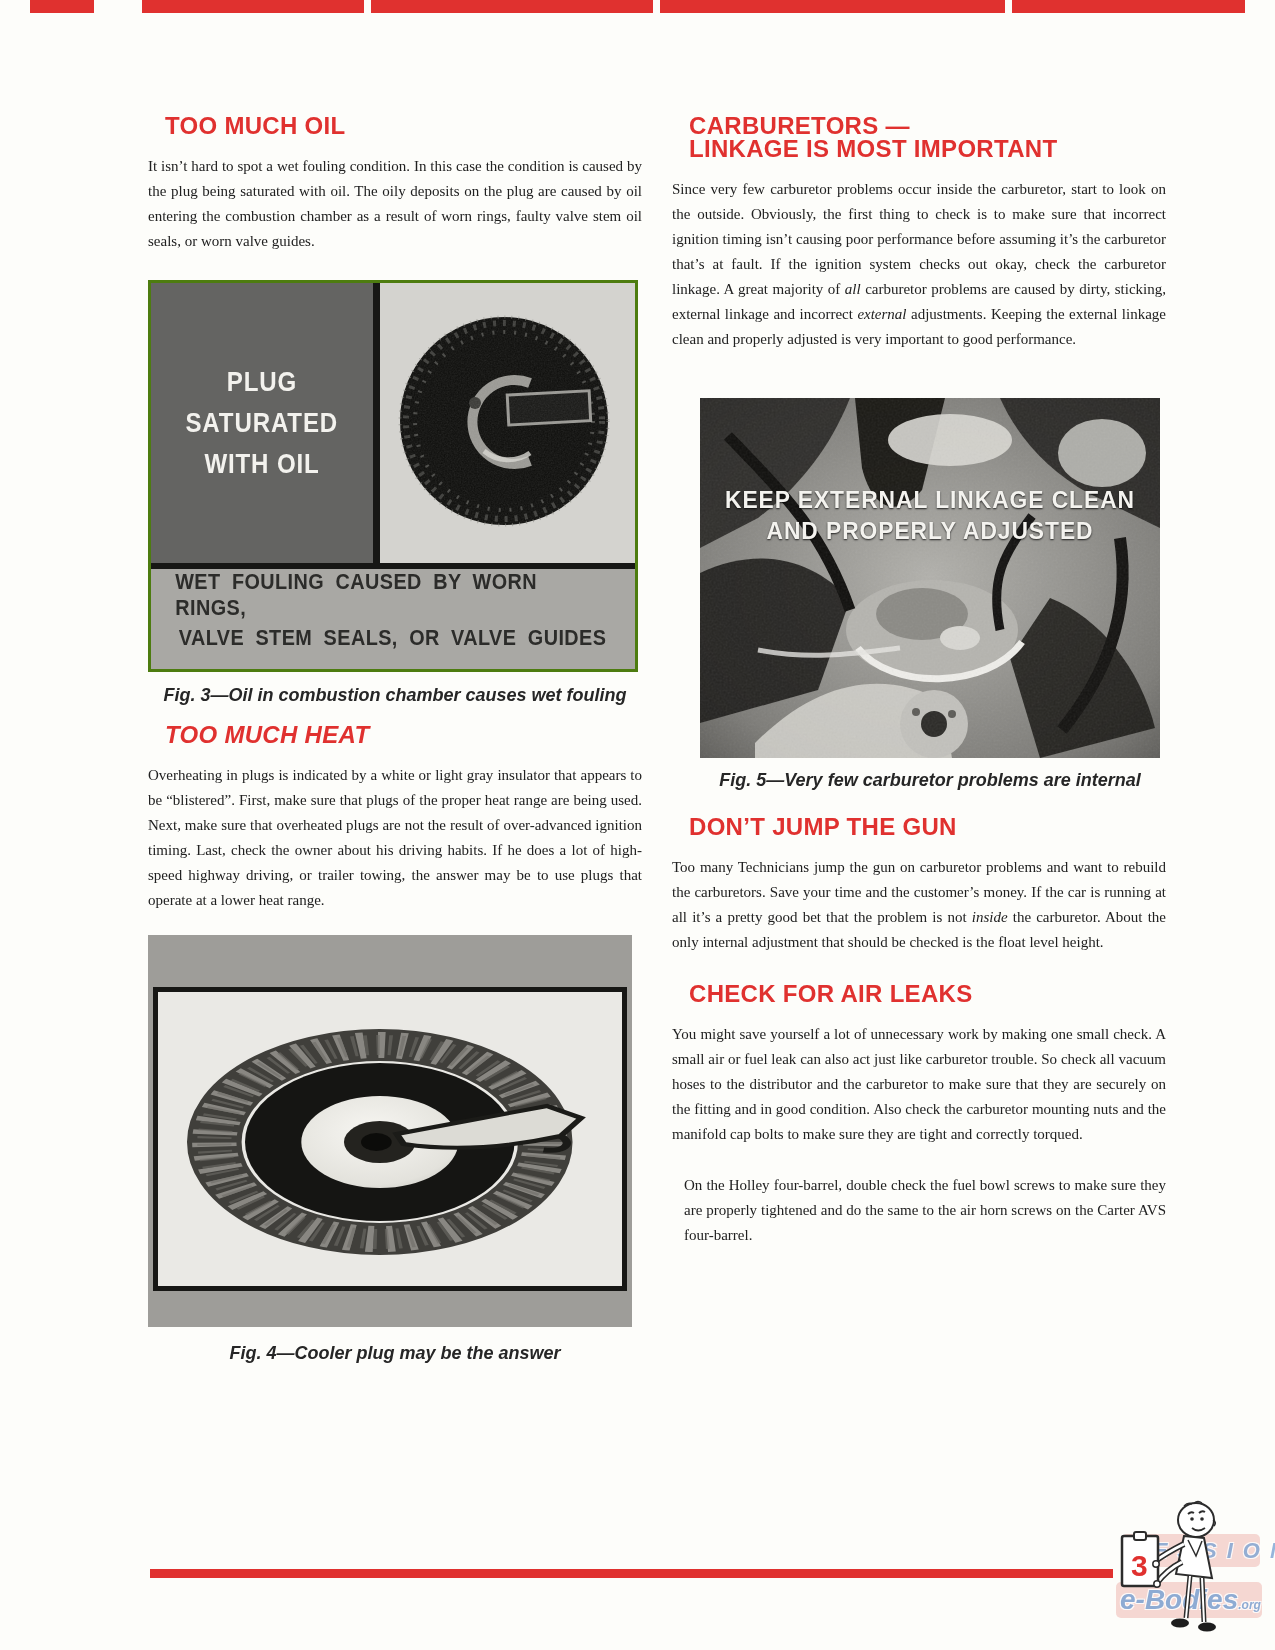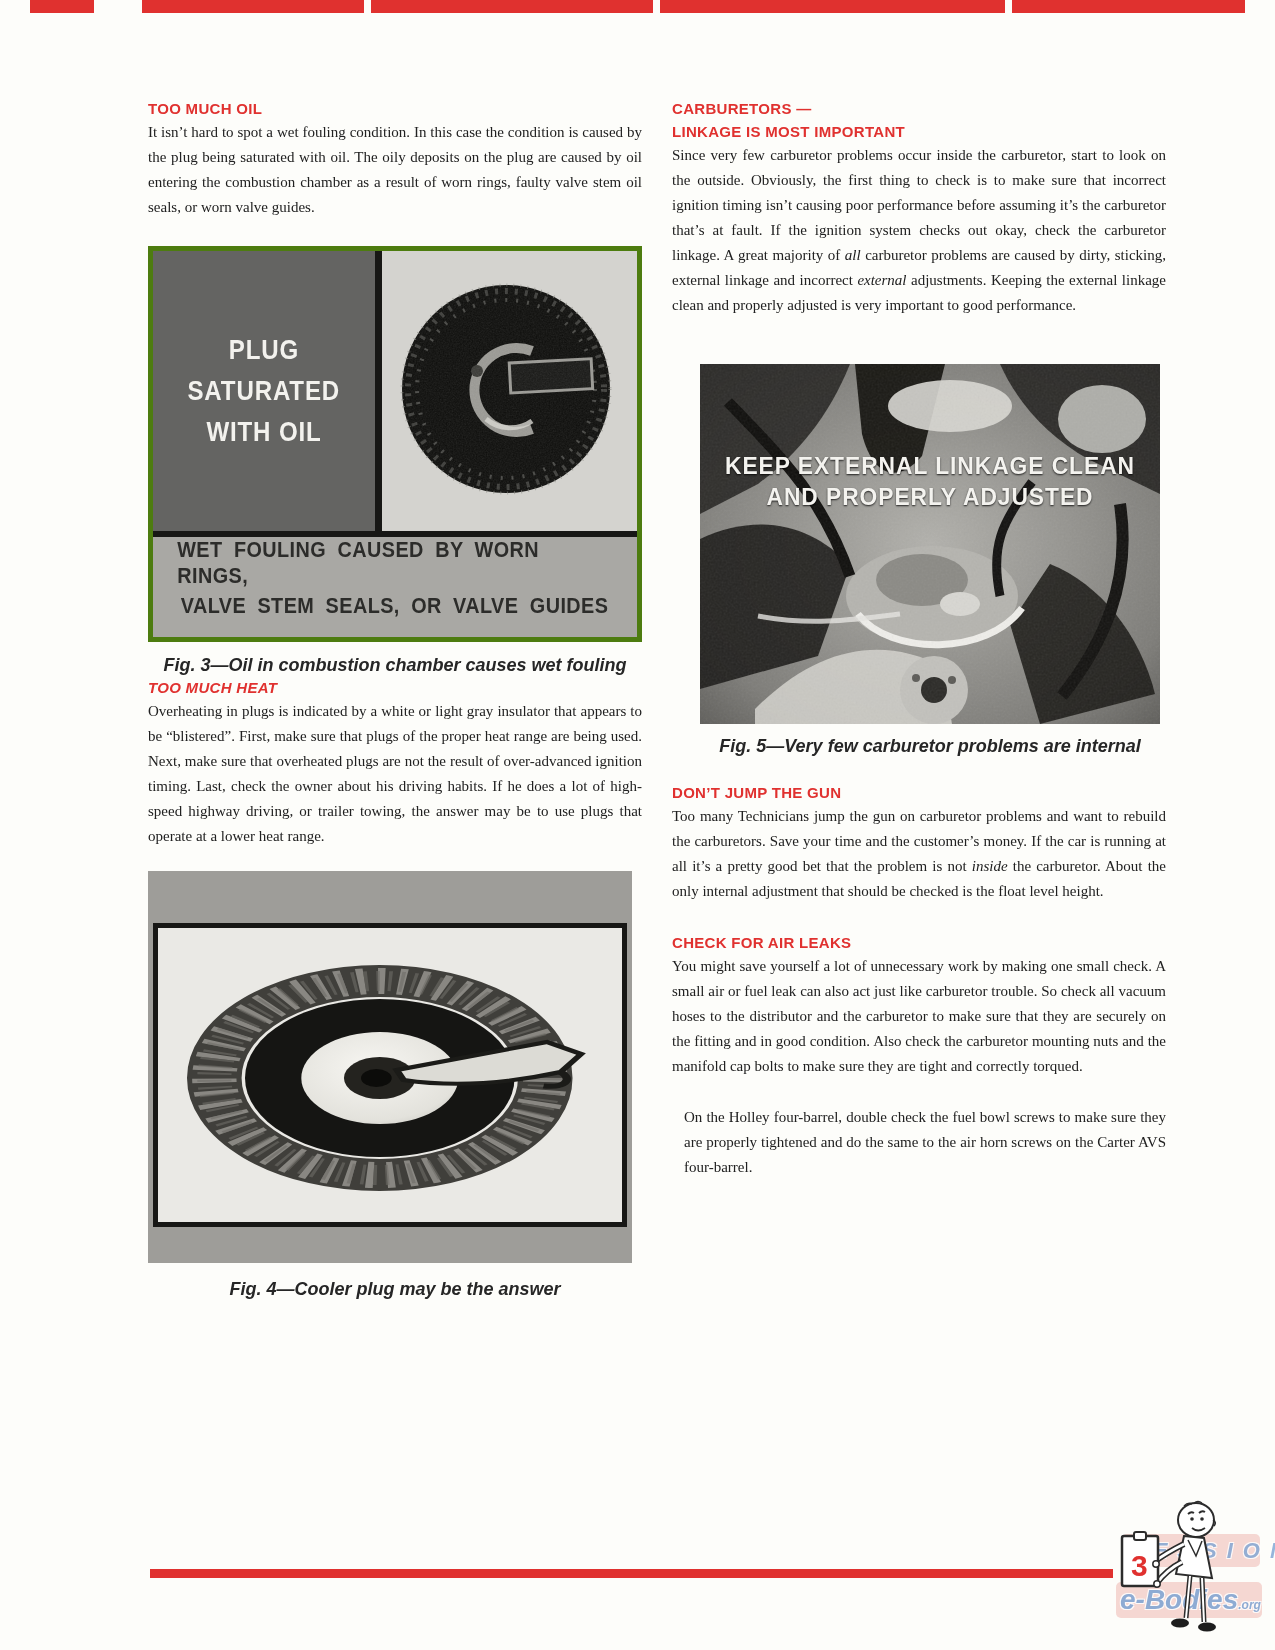--- a/index.html
+++ b/index.html
@@ -5,28 +5,28 @@
   html,body{margin:0;padding:0;background:#ffffff;}
   .page{position:relative;width:1275px;height:1650px;background:#fdfdfa;overflow:hidden;
         font-family:"Liberation Serif",serif;color:#212121;}
   
   .topbar-seg{position:absolute;top:0;height:13px;background:#e0312f;}
   
   .col{position:absolute;top:97px;width:494px;}
   .col-left{left:148px;}
   .col-right{left:672px;}
   h2.red-heading{font-family:"Liberation Sans",sans-serif;font-weight:bold;color:#e0312f;
-      font-size:15px;line-height:23px;margin:0;letter-spacing:.3px;}
+      font-size:24px;line-height:23px;margin:17px;letter-spacing:.3px;}
   p.body{font-size:15px;line-height:25px;text-align:justify;margin:0;color:#212121;}
   p.body i{font-style:italic;}
   .sp-after-head{margin-top:2px;}
   
   figure{margin:0;padding:0;}
   .fig3{margin-top:26px;}
-  .fig3-frame{border:5px solid #4d7c0f;background:#ec4899;width:484px;}
+  .fig3-frame{border:3px solid #4d7c0f;background:#ec4899;width:484px;}
   .fig3-top{display:flex;height:280px;}
   .fig3-panel{width:222px;background:#646462;border-right:7px solid #171715;
       display:flex;flex-direction:column;justify-content:center;align-items:center;gap:9px;}
   .fig3-panel span{display:inline-block;transform:scaleX(.86);font-family:"Liberation Sans",sans-serif;
       font-weight:bold;font-size:28px;color:#f3f2ee;letter-spacing:1px;}
   .fig3-photo{flex:1;background:#d4d3cf;position:relative;}
   .fig3-band{height:100px;background:#a9a8a4;border-top:6px solid #171715;
       display:flex;flex-direction:column;justify-content:flex-start;align-items:center;gap:4px;}
   .fig3-band span{display:inline-block;transform:scaleX(.9);font-family:"Liberation Sans",sans-serif;
       font-weight:bold;font-size:22px;color:#2c2c2a;word-spacing:6px;letter-spacing:.5px;}

